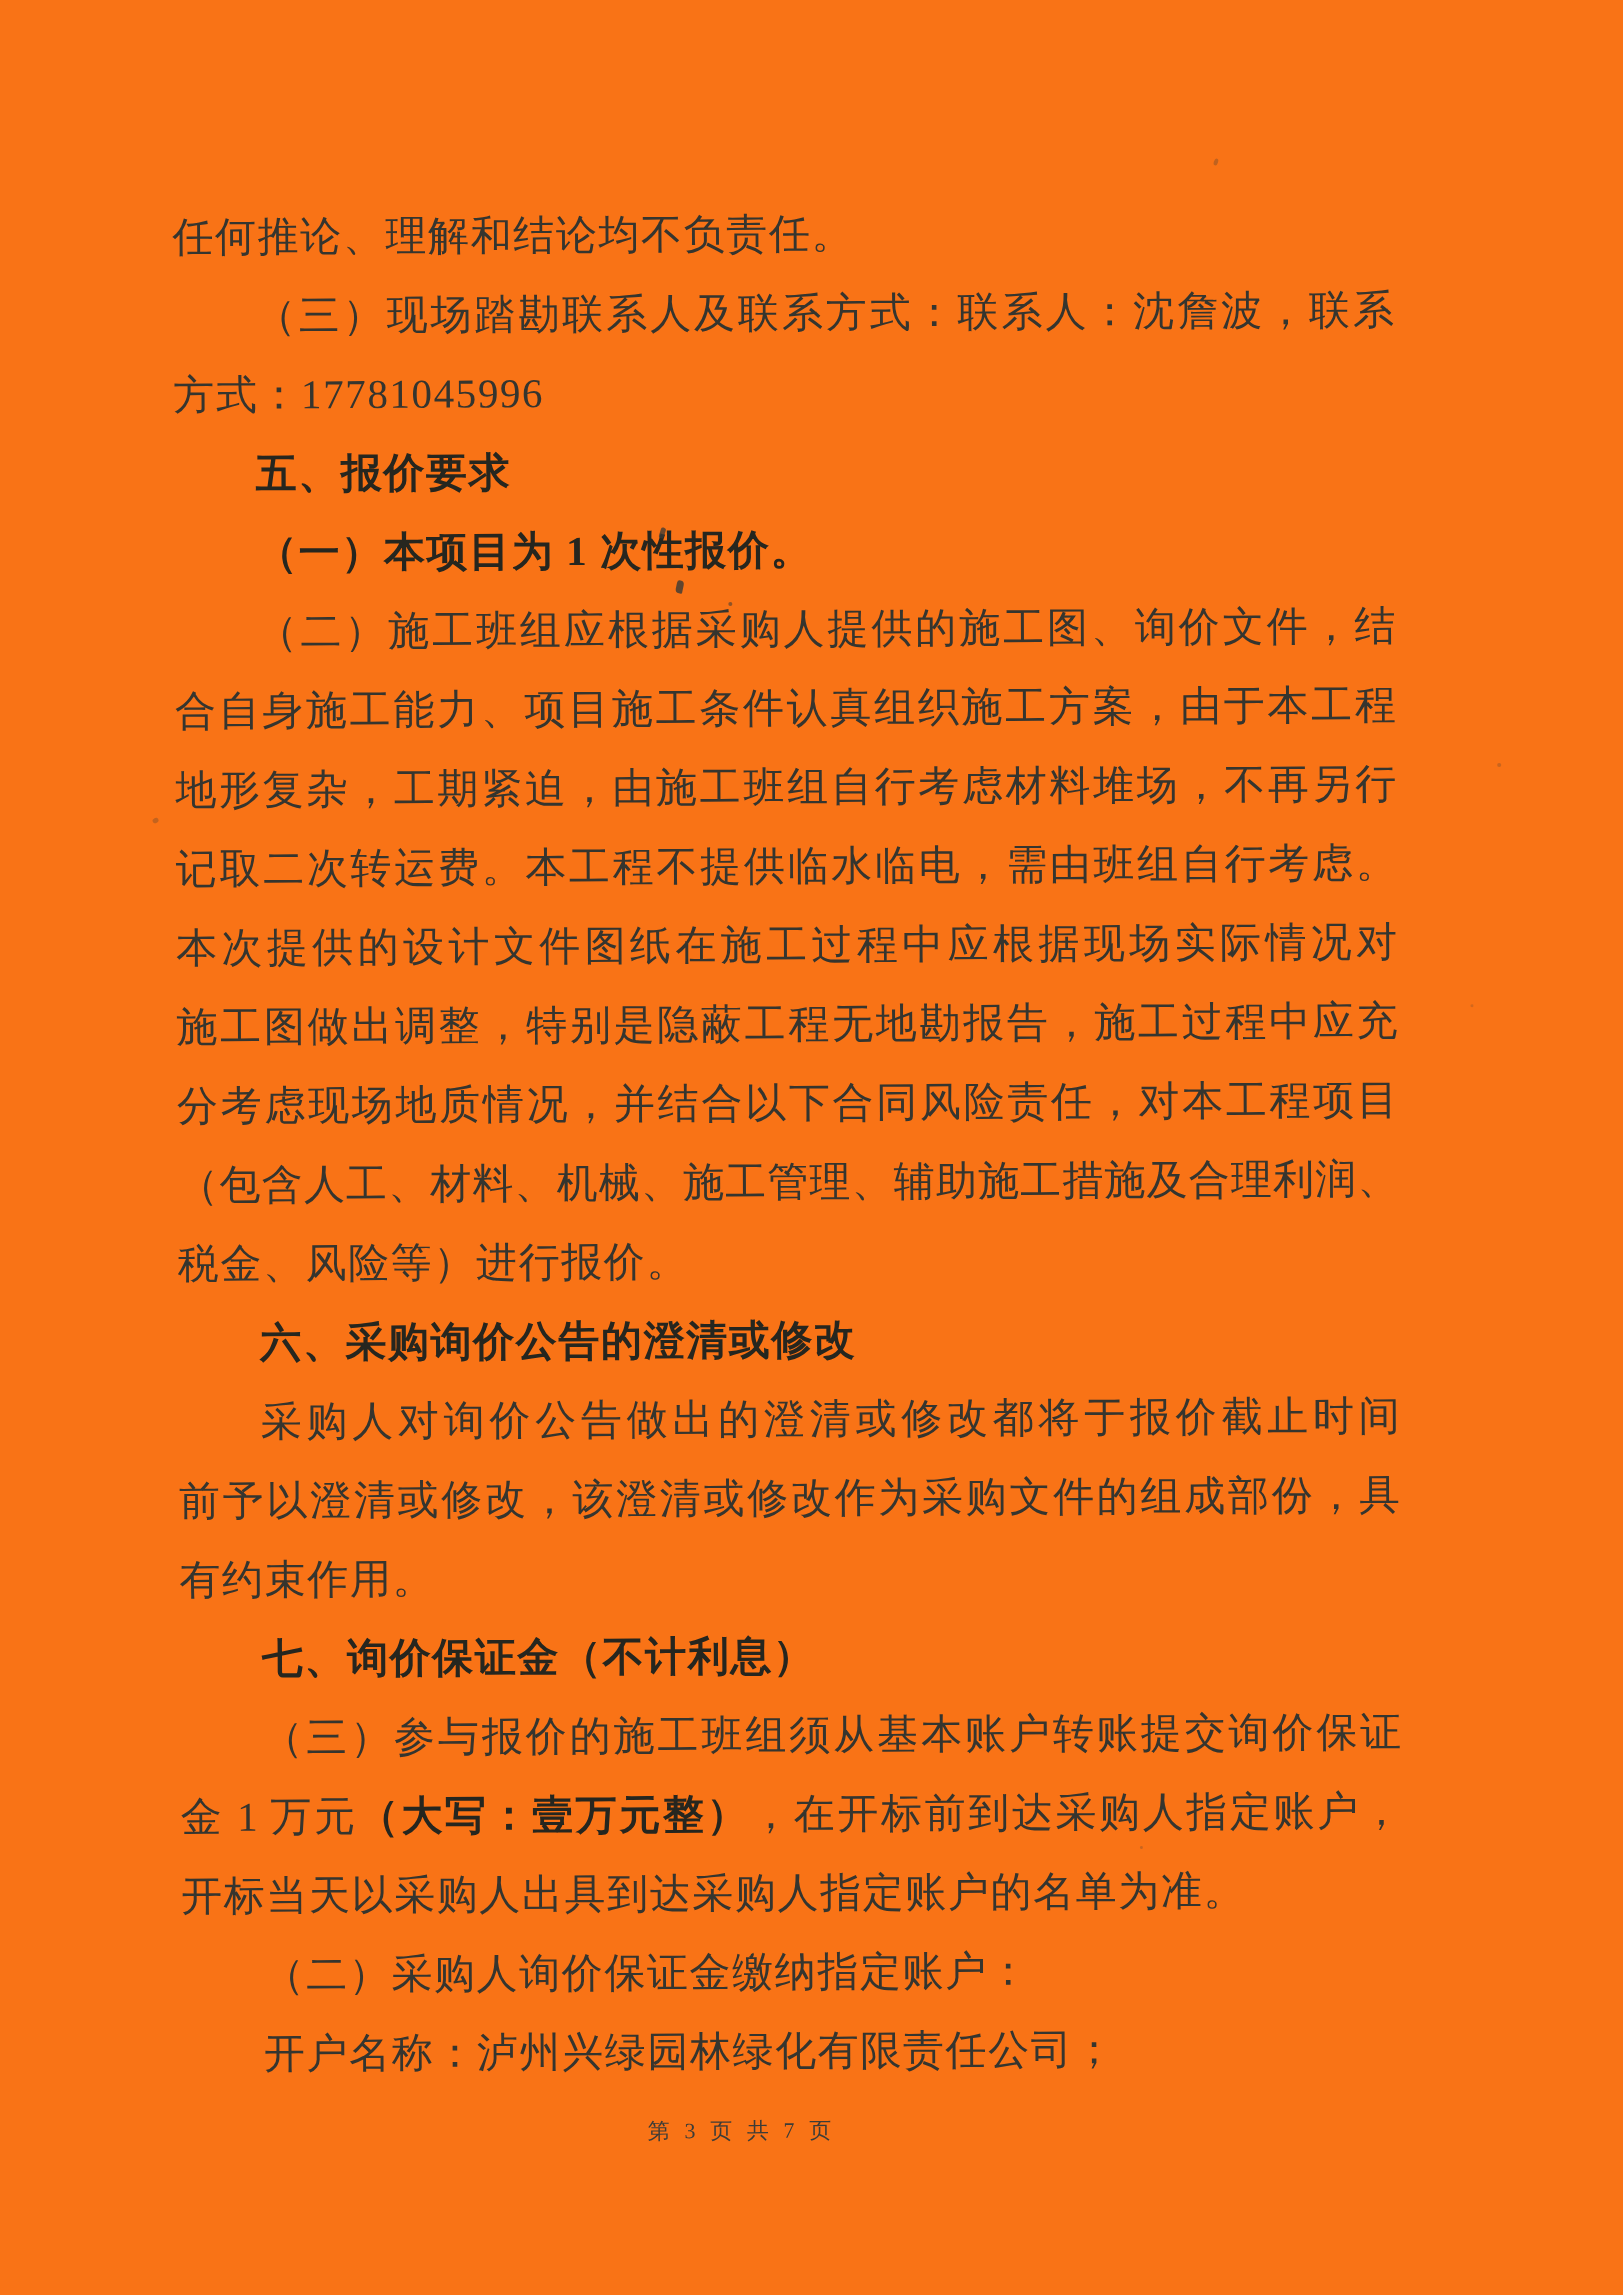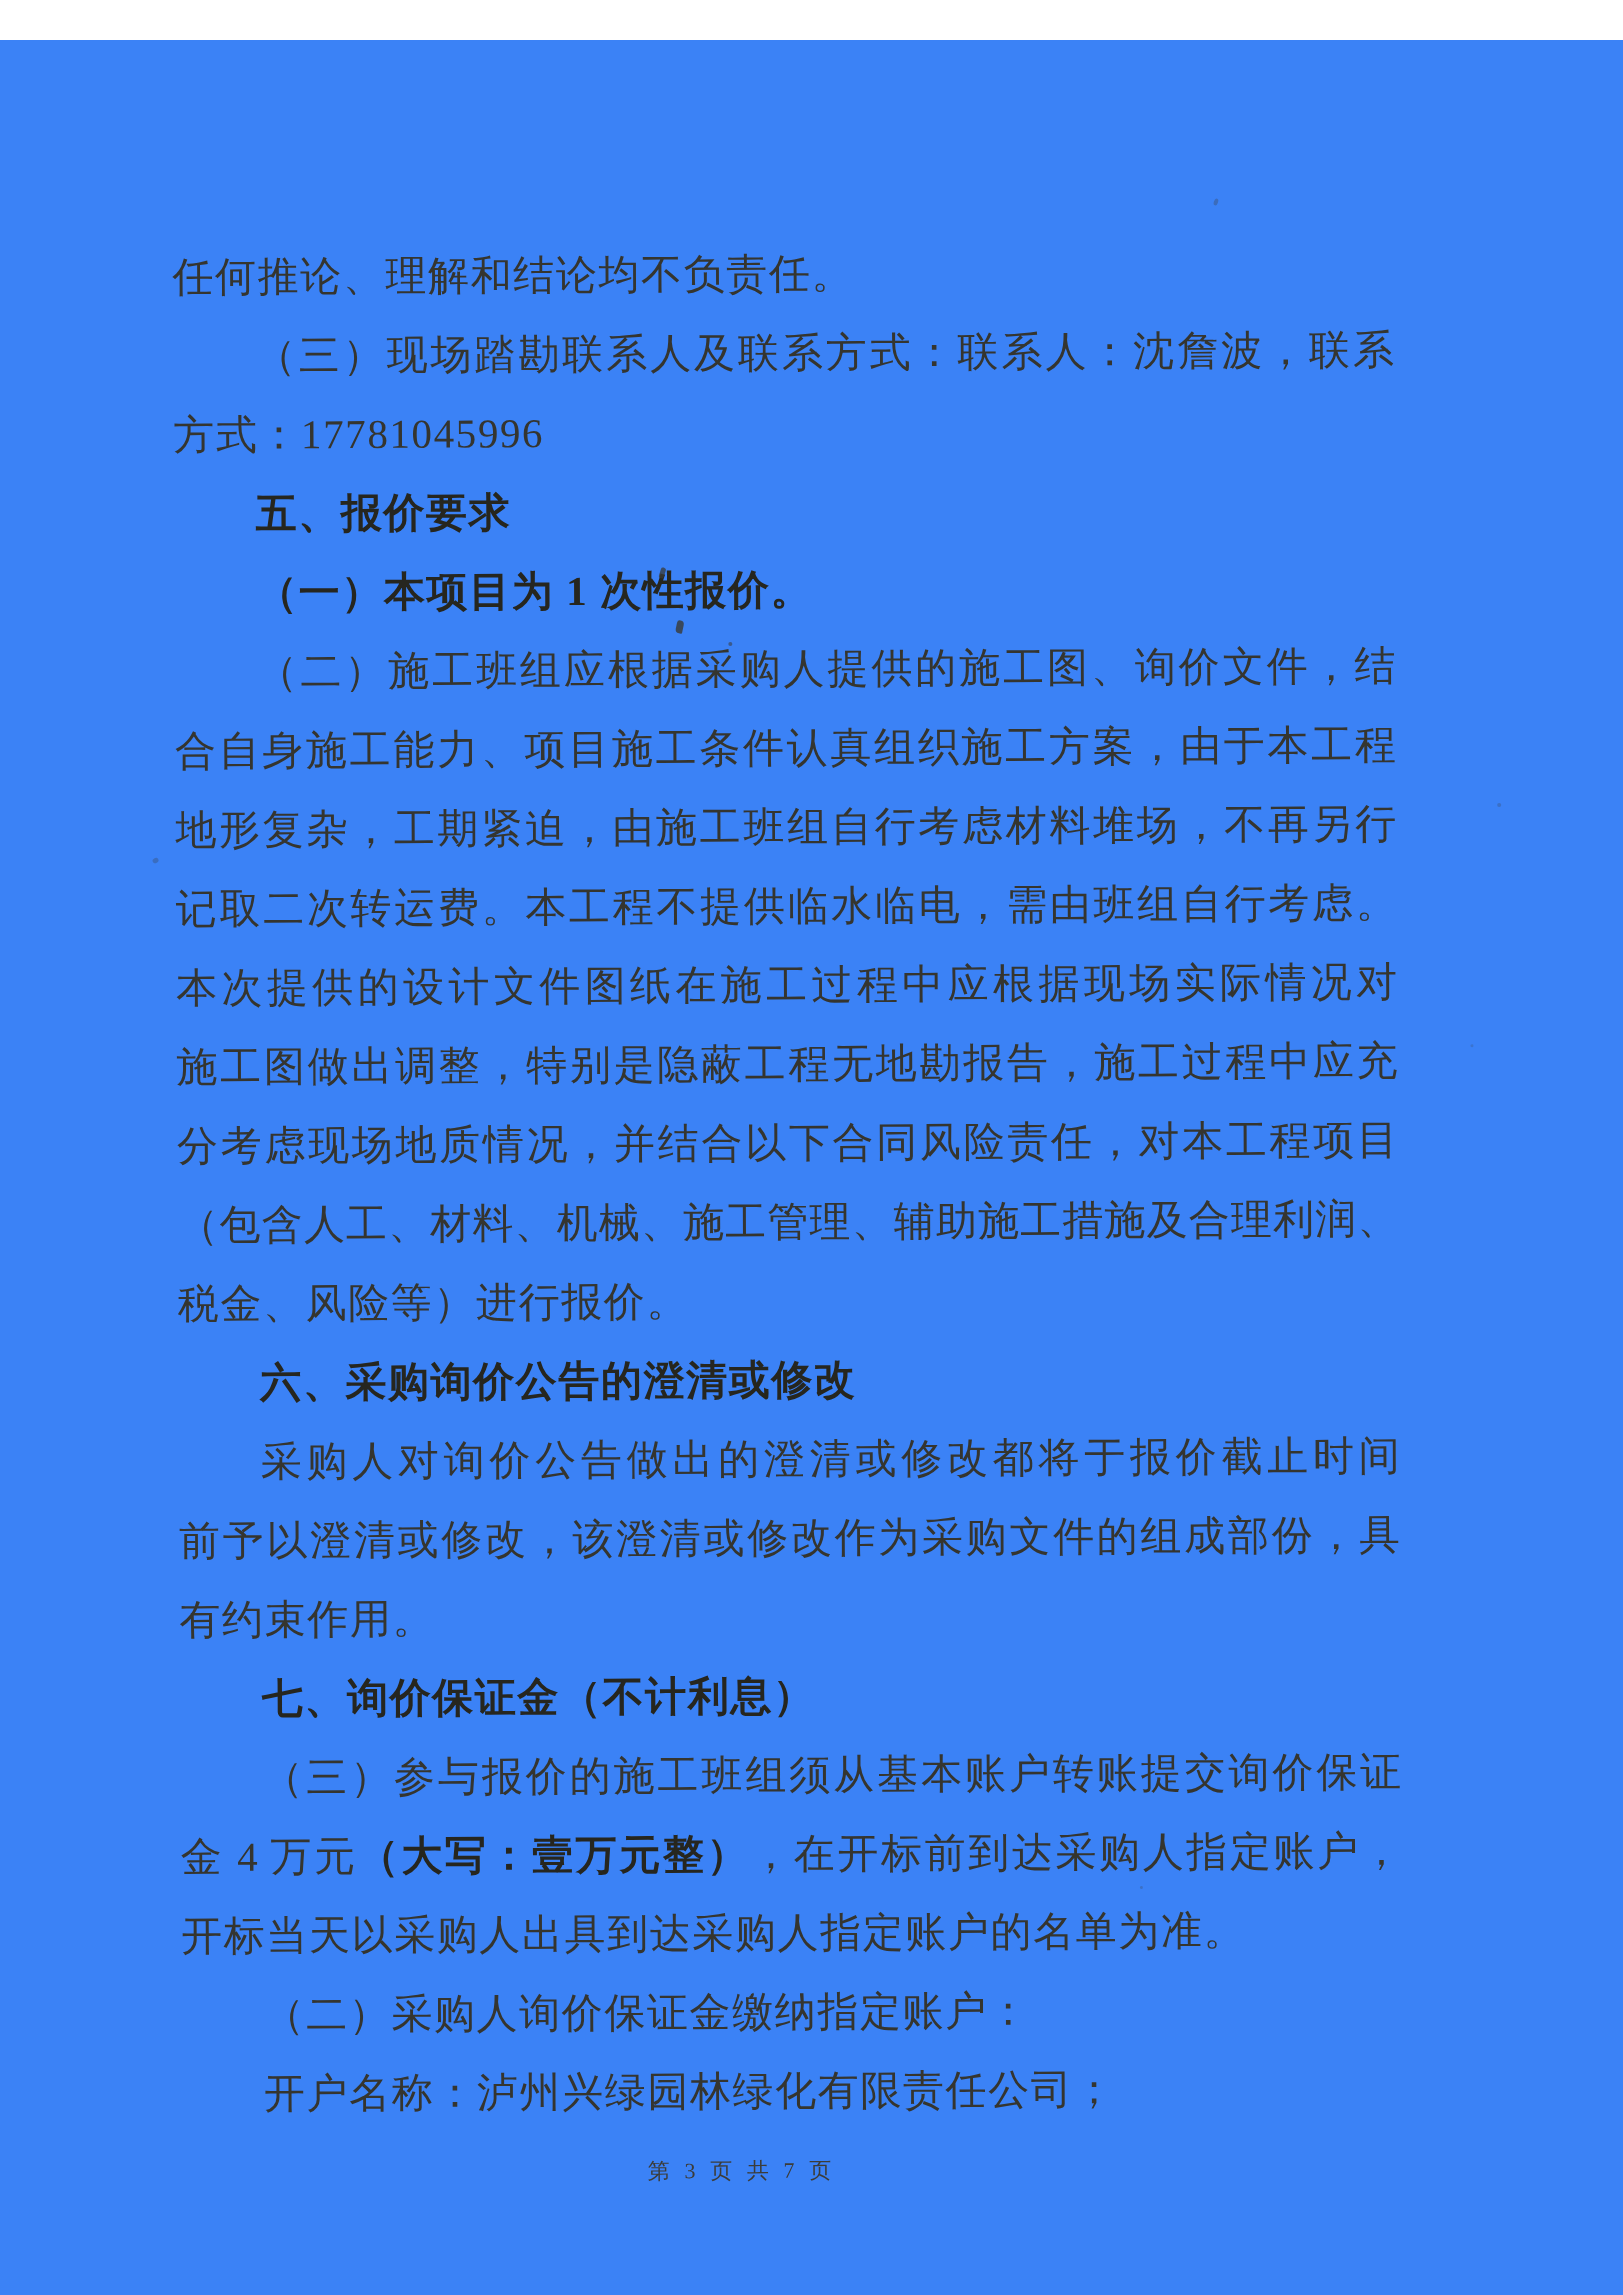--- a/index.html
+++ b/index.html
@@ -5,22 +5,21 @@
   html,body{margin:0;padding:0;}
   body{
     width:1623px;height:2295px;
     background:#ffffff;
     position:relative;
     overflow:hidden;
     font-family:"Liberation Serif","DejaVu Serif",serif;
   }
   .page{
     position:absolute;inset:0;
-    background:#3b82f6;
-    margin-top:40px;
+    background:#f97316;
   }
   .scan{
     position:absolute;inset:0;
     transform:rotate(-0.3deg);
     transform-origin:170px 1113px;
   }
   .textblock{
     position:absolute;
     left:177px;top:198px;width:1221px;
     color:#35352f;
@@ -81,21 +80,21 @@
         <div class="line justify"><span>施工图做出调整，特别是隐蔽工程无地勘报告，施工过程中应充</span></div>
         <div class="line justify"><span>分考虑现场地质情况，并结合以下合同风险责任，对本工程项目</span></div>
         <div class="line justify"><span>（包含人工、材料、机械、施工管理、辅助施工措施及合理利润、</span></div>
         <div class="line"><span>税金、风险等）进行报价。</span></div>
         <div class="line indent"><span class="b">六、采购询价公告的澄清或修改</span></div>
         <div class="line indent justify"><span>采购人对询价公告做出的澄清或修改都将于报价截止时间</span></div>
         <div class="line justify"><span>前予以澄清或修改，该澄清或修改作为采购文件的组成部份，具</span></div>
         <div class="line"><span>有约束作用。</span></div>
         <div class="line indent"><span class="b">七、询价保证金（不计利息）</span></div>
         <div class="line indent justify"><span>（三）参与报价的施工班组须从基本账户转账提交询价保证</span></div>
-        <div class="line justify"><span>金 4 万元</span><span class="b">（大写：壹万元整）</span><span>，在开标前到达采购人指定账户，</span></div>
+        <div class="line justify"><span>金 1 万元</span><span class="b">（大写：壹万元整）</span><span>，在开标前到达采购人指定账户，</span></div>
         <div class="line"><span>开标当天以采购人出具到达采购人指定账户的名单为准。</span></div>
         <div class="line indent"><span>（二）采购人询价保证金缴纳指定账户：</span></div>
         <div class="line indent"><span>开户名称：泸州兴绿园林绿化有限责任公司；</span></div>
       </main>
     <div class="footer">第 3 页 共 7 页</div>
     <span class="artifact a1"></span>
     <span class="artifact a2"></span>
     <span class="artifact a3"></span>
     <span class="artifact a4"></span>
     <span class="artifact a5"></span>

